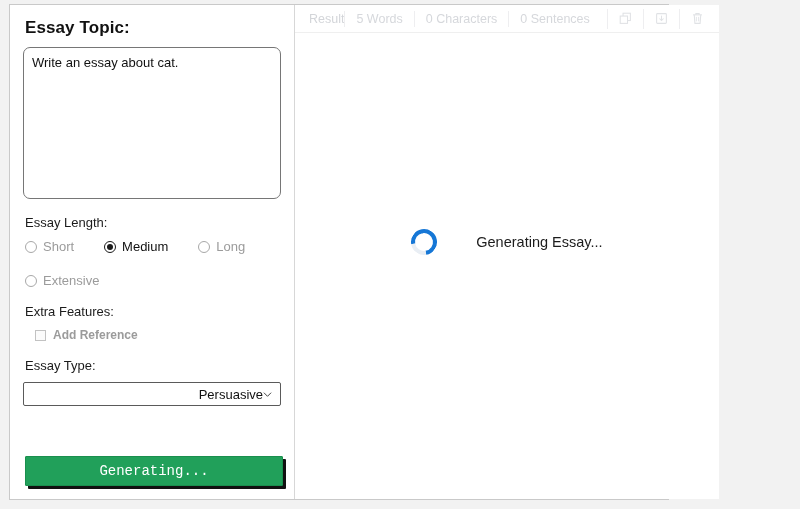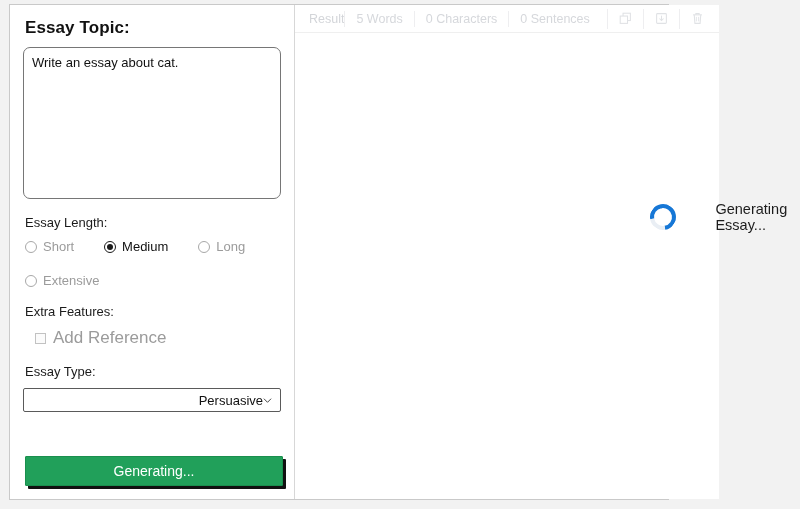--- a/index.html
+++ b/index.html
@@ -108,22 +108,23 @@
     width: 6px;
     height: 6px;
     border-radius: 50%;
     background: #1a1a1a;
   }
 
   .check-option {
     display: inline-flex;
     align-items: center;
     margin-left: 12px;
-    font-size: 17px;
+    font-size: 12px;
     color: #9b9b9b;
+    font-weight: bold;
   }
   .check-mark {
     width: 11px;
     height: 11px;
     border: 1px solid #c2c2c2;
     background: #fbfbfb;
     box-sizing: border-box;
     margin-right: 7px;
     flex: none;
   }
@@ -153,35 +154,36 @@
 
   .generate-btn {
     position: absolute;
     left: 15px;
     bottom: 13px;
     width: 258px;
     height: 30px;
     background: #21a05a;
     color: #ffffff;
     font-size: 14px;
-    font-family: Liberation Sans, sans-serif;
+    font-family: Liberation Mono, monospace;
     border: 1px solid #1a8f4e;
     border-radius: 1px;
     display: flex;
     align-items: center;
     justify-content: center;
     box-shadow: 3px 3px 0 0 #111111;
     cursor: default;
     box-sizing: border-box;
   }
 
   
   .right-panel {
     flex: 1;
     display: flex;
+    flex-direction: column;
     position: relative;
     background: #fff;
   }
 
   .result-header {
     height: 28px;
     box-sizing: border-box;
     display: flex;
     align-items: center;
     padding: 0 10px 0 14px;

